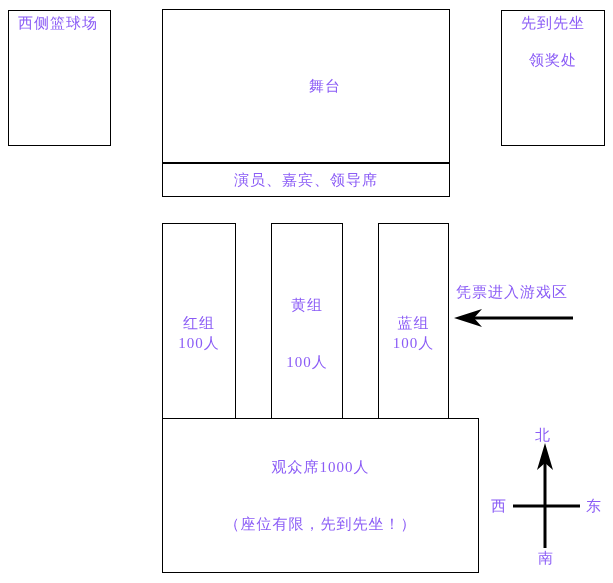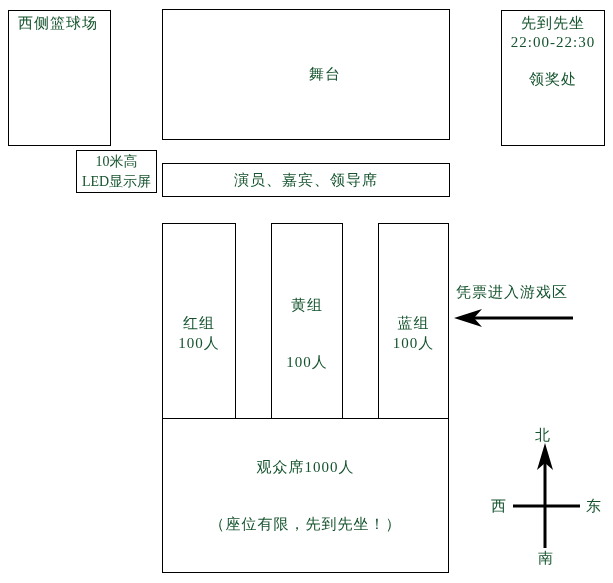--- a/index.html
+++ b/index.html
@@ -3,52 +3,52 @@
 <meta charset="utf-8">
 <style>
   * { margin: 0; padding: 0; box-sizing: border-box; }
   html, body { background: #ffffff; }
   #canvas {
     position: relative;
     width: 613px;
     height: 583px;
     background: #ffffff;
     font-family: "Liberation Serif", "DejaVu Serif", serif;
-    color: #14532d;
+    color: #8b5cf6;
     overflow: hidden;
   }
   .box {
     position: absolute;
     border: 1px solid #000000;
     background: #ffffff;
     font-size: 15px;
     letter-spacing: 1px;
   }
   .center-flex {
     display: flex;
     flex-direction: column;
     align-items: center;
     justify-content: center;
     text-align: center;
   }
   .west-court { left: 8px; top: 10px; width: 103px; height: 136px; padding: 3px 0 0 9px; }
-  .stage { left: 162px; top: 9px; width: 288px; height: 131px; padding-left: 38px; }
+  .stage { left: 162px; top: 9px; width: 288px; height: 154px; padding-left: 38px; }
   .east-court { left: 501px; top: 10px; width: 104px; height: 136px; text-align: center; padding-top: 3px; }
   .east-line { line-height: 19px; }
   .east-gap1 { margin-top: 19px; }
   .east-gap2 { margin-top: 18px; }
   .led-screen { left: 76px; top: 150px; width: 81px; height: 43px; font-size: 14px; letter-spacing: 0; }
   .led-screen .line { line-height: 20px; }
   .vip-row { left: 162px; top: 163px; width: 288px; height: 34px; }
   .group { top: 223px; height: 220px; }
   .group .line { line-height: 20px; }
   .group-red { left: 162px; width: 74px; }
   .group-yellow { left: 271px; width: 72px; gap: 37px; }
   .group-blue { left: 378px; width: 71px; }
-  .audience { left: 162px; top: 418px; width: 287px; height: 155px; gap: 24px; }
+  .audience { left: 162px; top: 418px; width: 317px; height: 155px; gap: 24px; }
   .audience .line1 { margin-bottom: 14px; }
   .game-entry-label {
     position: absolute; left: 456px; top: 283px; width: 122px;
     font-size: 15px; letter-spacing: 1px; white-space: nowrap;
   }
   .game-entry-arrow { position: absolute; left: 452px; top: 306px; }
   .compass-svg { position: absolute; left: 505px; top: 438px; }
   .compass-label { position: absolute; font-size: 15px; }
   .compass-n { left: 535px; top: 426px; }
   .compass-w { left: 491px; top: 497px; }
@@ -63,28 +63,23 @@
   <div class="box west-court">
     <span>西侧篮球场</span>
   </div>
 
   <div class="box stage center-flex">
     <span>舞台</span>
   </div>
 
   <div class="box east-court">
     <div class="east-line">先到先坐</div>
-    <div class="east-line">22:00-22:30</div>
     <div class="east-line east-gap2">领奖处</div>
   </div>
 
-  <div class="box led-screen center-flex">
-    <div class="line">10米高</div>
-    <div class="line">LED显示屏</div>
-  </div>
 
   <div class="box vip-row center-flex">
     <span>演员、嘉宾、领导席</span>
   </div>
 
   <div class="box group group-red center-flex">
     <div class="line">红组</div>
     <div class="line">100人</div>
   </div>
 

